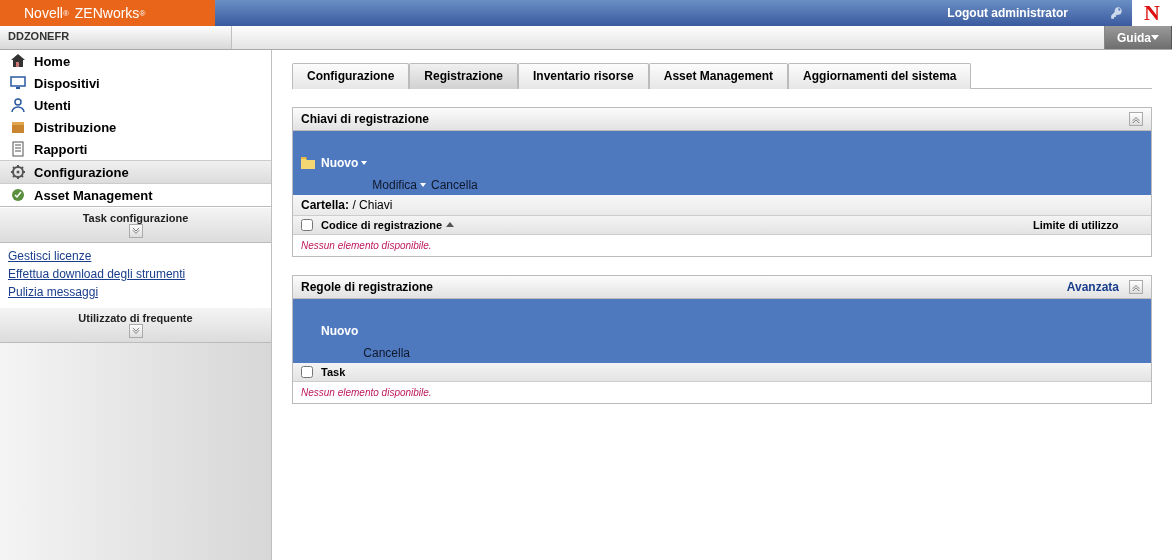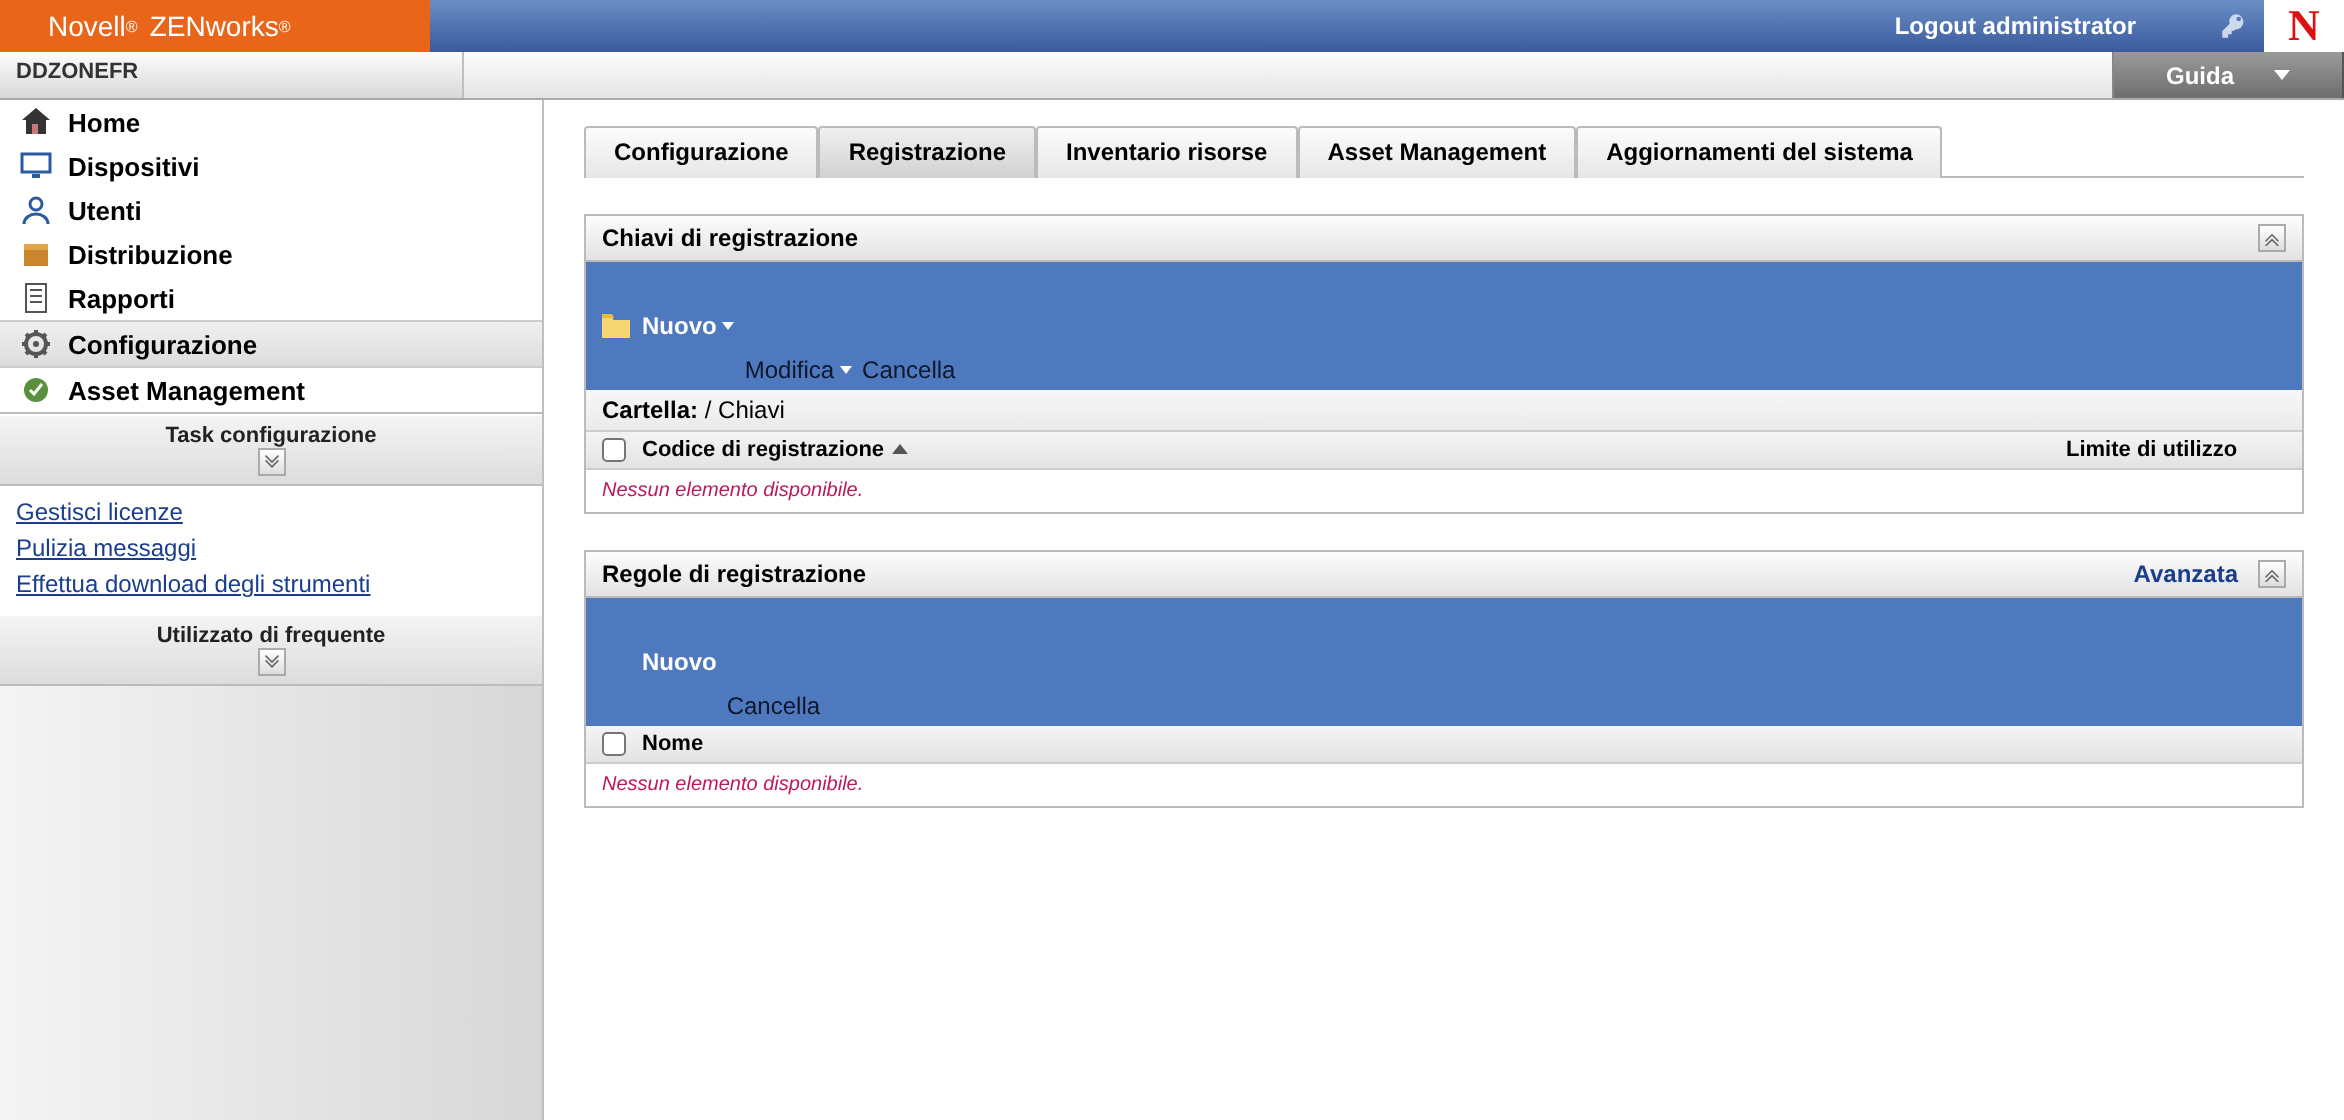--- a/index.html
+++ b/index.html
@@ -12,21 +12,21 @@
 .brand .zw { margin-left: 6px; }
 .top-right { flex: 1; background: linear-gradient(#6a8fc5, #3a5a9e); display: flex; align-items: center; justify-content: flex-end; padding-right: 8px; color: #fff; font-weight: bold; }
 .top-right .logout { margin-right: 36px; cursor: pointer; }
 .key-icon { width: 14px; height: 14px; margin-left: 6px; fill: #cdd9ec; }
 .logo-n { width: 40px; background: #fff; display: flex; align-items: center; justify-content: center; color: #d11; font-size: 22px; font-weight: bold; font-family: serif; }
 
 
 .sub-header { display: flex; height: 24px; border-bottom: 1px solid #aaa; background: linear-gradient(#fdfdfd, #e3e3e3); }
 .zone-label { width: 232px; padding: 4px 8px; font-weight: bold; color: #333; font-size: 11px; background: linear-gradient(#fdfdfd, #d8d8d8); border-right: 1px solid #bfbfbf; }
 .sub-header-right { flex: 1; display: flex; justify-content: flex-end; align-items: stretch; }
-.guide-btn { background: linear-gradient(#9a9a9a, #6e6e6e); color: #fff; padding: 4px 26px; display: flex; align-items: center; gap: 20px; cursor: pointer; font-size: 12px; border-left: 1px solid #888; border-right: 1px solid #555; font-weight: bold; }
+.guide-btn { background: linear-gradient(#9a9a9a, #6e6e6e); color: #fff; padding: 4px 12px; display: flex; align-items: center; gap: 0; cursor: pointer; font-size: 12px; border-left: 1px solid #888; border-right: 1px solid #555; font-weight: bold; }
 .caret { width: 0; height: 0; border-left: 4px solid transparent; border-right: 4px solid transparent; border-top: 5px solid #fff; display: inline-block; }
 
 
 .main { display: flex; height: calc(560px - 50px); }
 .sidebar { width: 272px; background: linear-gradient(to right, #f4f4f4, #d7d7d7); border-right: 1px solid #bfbfbf; display: flex; flex-direction: column; }
 .nav { background: #fff; border-bottom: 1px solid #bbb; }
 .nav-item { display: flex; align-items: center; padding: 3px 10px; font-weight: bold; font-size: 13px; cursor: pointer; gap: 8px; color: #000; }
 .nav-item.active { background: linear-gradient(#f0f0f0, #dcdcdc); border-top: 1px solid #ccc; border-bottom: 1px solid #ccc; }
 .nav-icon { width: 16px; height: 16px; flex-shrink: 0; }
 
@@ -155,22 +155,22 @@
     <div class="section-header">
       <span>Task configurazione</span>
       <span class="chevron-btn">
         <svg viewBox="0 0 10 10">
             <path d="M1 4l4 4 4-4M1 1l4 4 4-4" stroke="#666" fill="none"></path>
           </svg>
       </span>
     </div>
     <div class="task-links">
       <a>Gestisci licenze</a>
+      <a>Effettua download degli strumenti</a>
       <a>Pulizia messaggi</a>
-      <a>Effettua download degli strumenti</a>
     </div>
 
     <div class="section-header">
       <span>Utilizzato di frequente</span>
       <span class="chevron-btn">
         <svg viewBox="0 0 10 10">
             <path d="M1 4l4 4 4-4M1 1l4 4 4-4" stroke="#666" fill="none"></path>
           </svg>
       </span>
     </div>
@@ -247,20 +247,20 @@
         <span class="act">
           <span>Nuovo</span>
         </span>
         <span class="act plain">
           <span>Cancella</span>
         </span>
       </div>
       <div class="table-head">
         <input type="checkbox" class="chk" style="">
         <div class="col1">
-          <span>Nome</span>
+          <span>Task</span>
         </div>
       </div>
       <div class="empty-row">Nessun elemento disponibile.</div>
     </div>
 
   </div>
 </div>
 
 </body></html>

